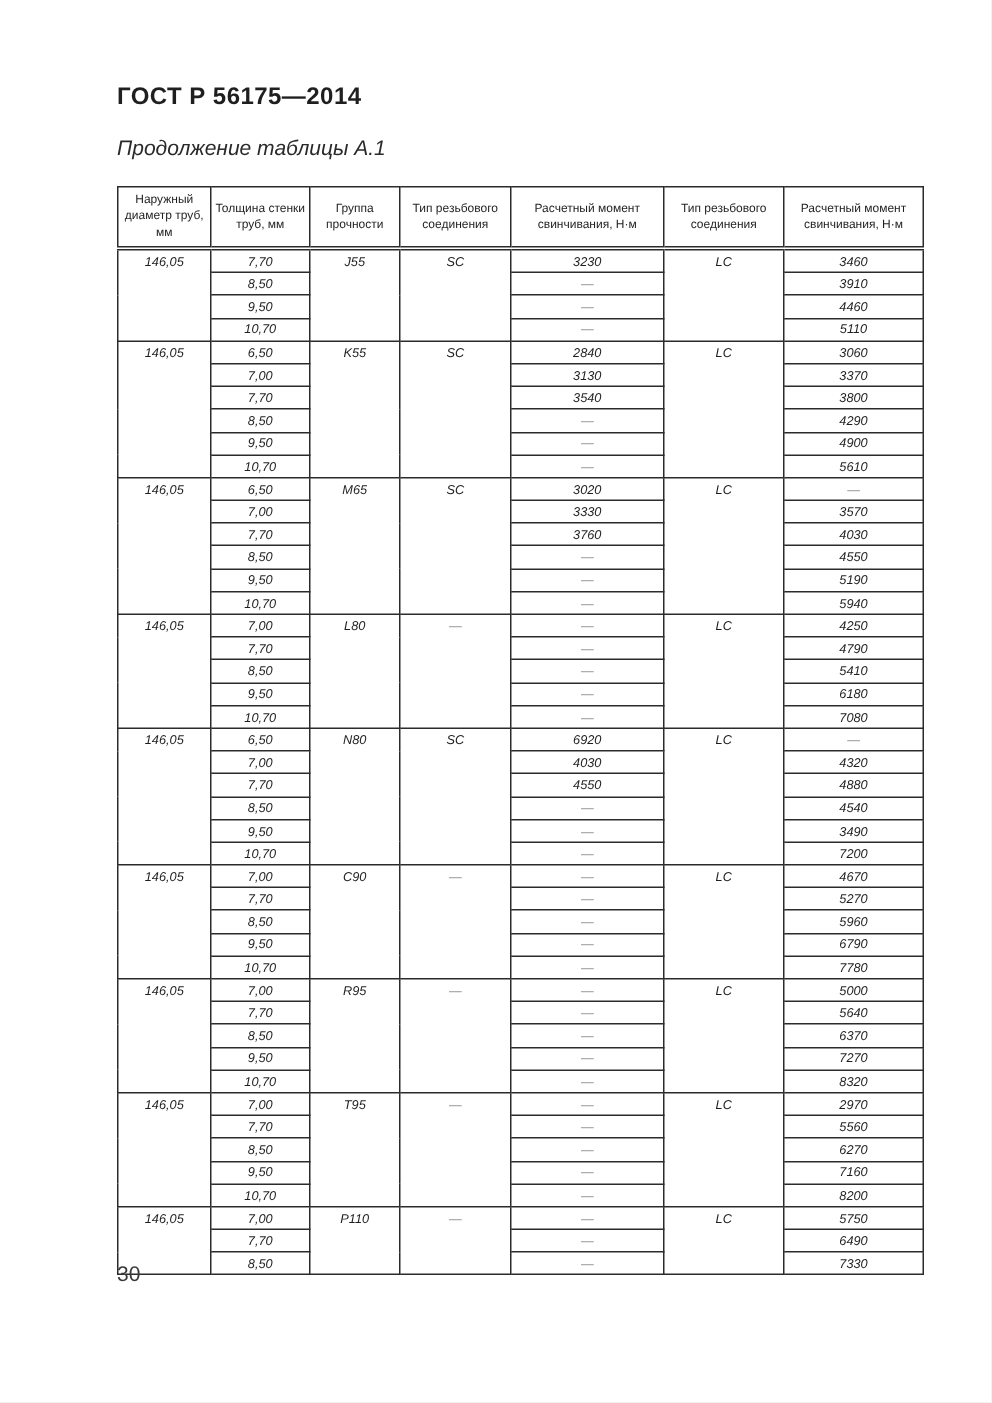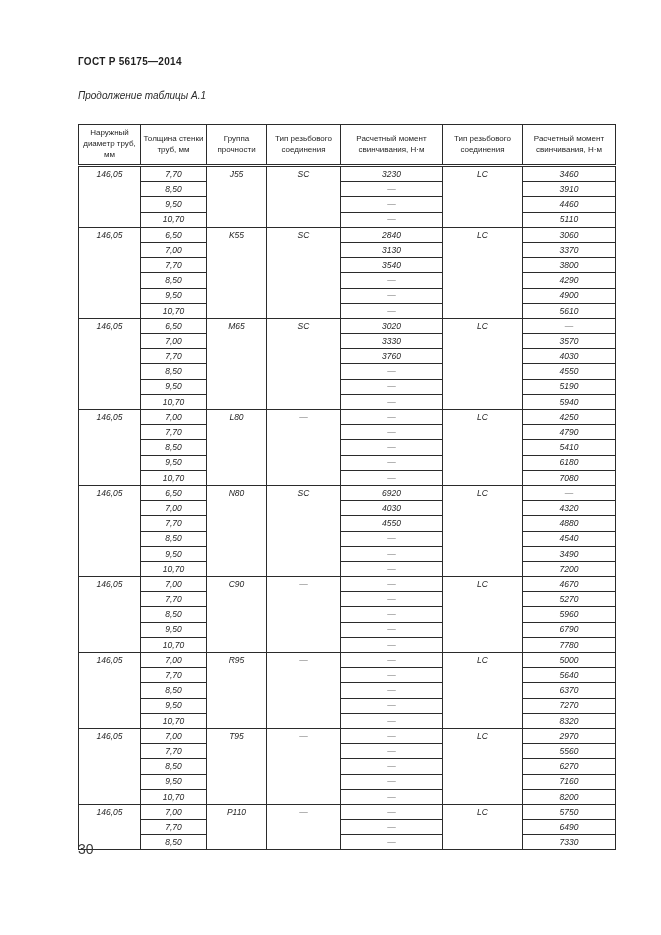--- a/index.html
+++ b/index.html
@@ -14,30 +14,30 @@
     height: 935px;
     margin: 0 auto;
     background: #ffffff;
     color: #1f1f1f;
     overflow: hidden;
   }
   .doc-code {
     position: absolute;
     left: 78px;
     top: 56px;
-    font-size: 10px;
+    font-size: 16px;
     font-weight: bold;
     letter-spacing: 0.3px;
     color: #1f1f1f;
   }
   .caption {
     position: absolute;
     left: 78px;
     top: 90px;
-    font-size: 10px;
+    font-size: 14px;
     font-style: italic;
     color: #2a2a2a;
   }
   table.gost-table {
     position: absolute;
     left: 78px;
     top: 124px;
     width: 537px;
     border-collapse: collapse;
     table-layout: fixed;

